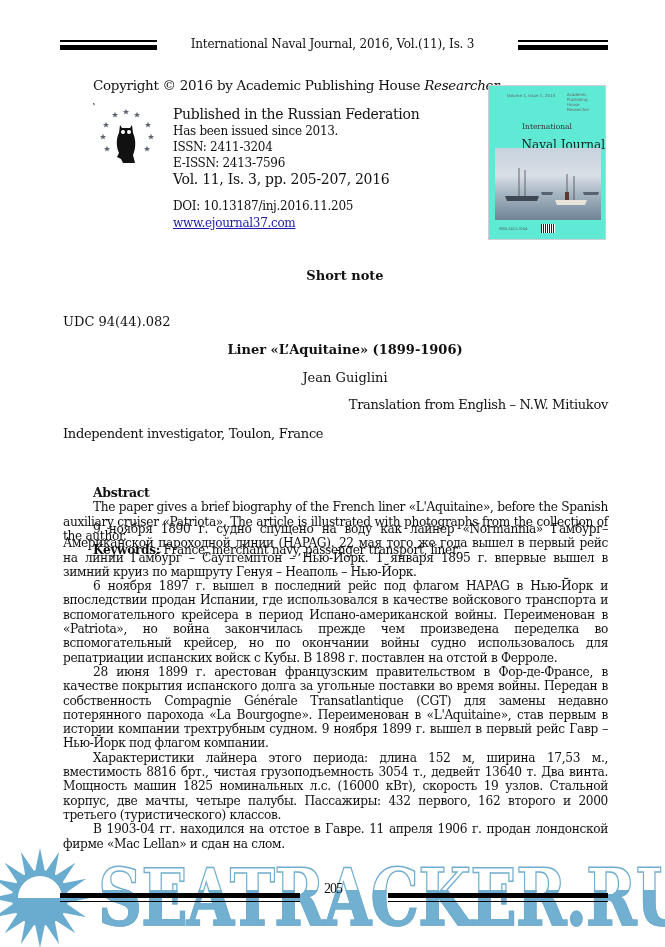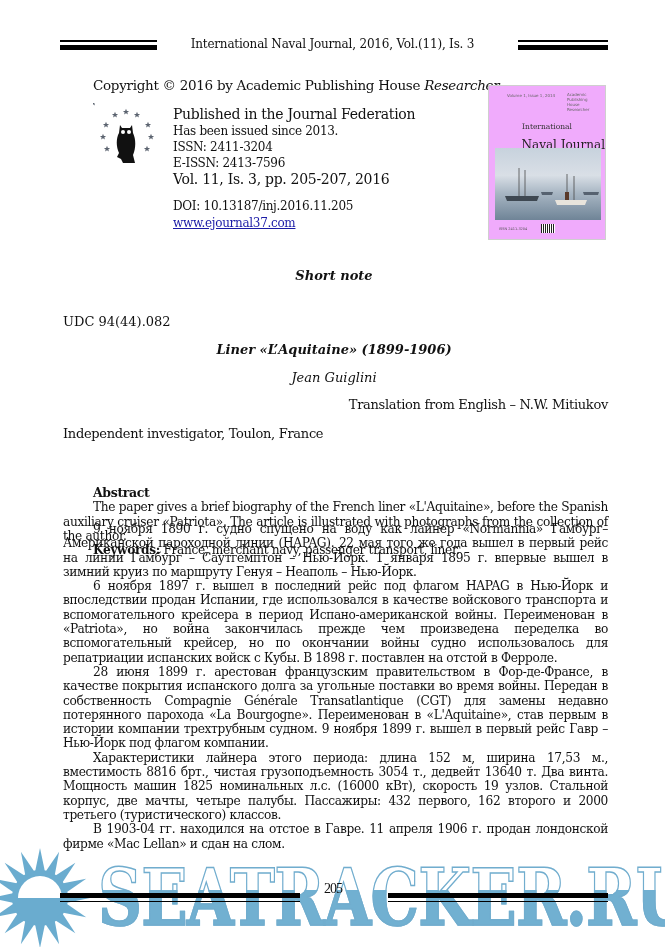--- a/index.html
+++ b/index.html
@@ -20,32 +20,32 @@
   .pubinfo {
     position: absolute; left: 173px; top: 106px; line-height: 16px; letter-spacing: -0.3px;
   }
   .pubinfo .big { font-size: 14px; line-height: 17px; }
   .pubinfo .sm { font-size: 12px; }
   .pubinfo .gap { height: 10px; }
   .pubinfo a { color: #1a1aa6; text-decoration: underline; font-size: 12px; margin-top: 21px; }
   .logo { position: absolute; left: 93px; top: 103px; width: 66px; height: 66px; }
   .cover {
     position: absolute; left: 488px; top: 85px; width: 118px; height: 155px;
-    background: #f0abfc; border: 1px solid #cfcfcf; box-sizing: border-box; overflow: hidden;
+    background: #5eead4; border: 1px solid #cfcfcf; box-sizing: border-box; overflow: hidden;
   }
   .cover .vol { position: absolute; left: 18px; top: 7px; font-size: 4px; color: #666; font-family: "DejaVu Sans", sans-serif; }
   .cover .pub { position: absolute; left: 78px; top: 6px; font-size: 4px; color: #666; width: 34px; line-height: 5px; font-family: "DejaVu Sans", sans-serif; }
   .cover .t1 { position: absolute; left: 0; width: 100%; top: 36px; text-align: center; font-size: 7.5px; color: #333; }
   .cover .t2 { position: absolute; left: 0; width: 100%; top: 52px; text-align: right; font-size: 12px; color: #222; }
   .cover .paint { position: absolute; left: 6px; top: 62px; width: 106px; height: 72px;
     background: linear-gradient(#c7d2dd 0%, #d9dfe6 38%, #a9b7c4 62%, #6f8497 100%); }
   .cover .isbn { position: absolute; left: 10px; top: 141px; font-size: 3.5px; color: #555; font-family: "DejaVu Sans", sans-serif; }
   .cover .barcode { position: absolute; left: 52px; top: 138px; width: 14px; height: 9px;
     background: repeating-linear-gradient(90deg, #222 0 1px, #fff 1px 2px); }
-  .center-line { position: absolute; left: 60px; width: 548px; text-align: center; font-style: italic; }
+  .center-line { position: absolute; left: 71px; width: 548px; text-align: center; }
   .section-label { top: 268px; font-size: 13px; font-weight: bold; }
   .udc { position: absolute; left: 63px; top: 314px; font-size: 13px; }
   .title { top: 342px; font-size: 13px; font-weight: bold; }
   .author { top: 370px; font-size: 13px; }
   .translation { position: absolute; right: 57px; top: 397px; font-size: 13px; letter-spacing: -0.3px; }
   .affil { position: absolute; left: 63px; top: 426px; font-size: 13px; letter-spacing: -0.3px; }
   .body-text {
     position: absolute; left: 63px; width: 545px; font-size: 12.2px; line-height: 14.3px;
     text-align: justify; letter-spacing: -0.35px;
   }
@@ -93,21 +93,21 @@
     <use href="#st" x="54" y="46"></use>
   </g>
   <g fill="#111">
     <path d="M27,22 L29,25 L37,25 L39,22 L40,30 C43,36 43,45 40,52 L42,60 L30,60 L28,56 L24,54 L26,50 C23,44 23,35 26,30 Z"></path>
   </g>
   <circle cx="30" cy="29" r="2" fill="#fff"></circle>
   <circle cx="36" cy="29" r="2" fill="#fff"></circle>
 </svg>
 
 <div class="pubinfo">
-  <div class="big">Published in the Journal Federation</div>
+  <div class="big">Published in the Russian Federation</div>
   <div class="sm">Has been issued since 2013.</div>
   <div class="sm">ISSN: 2411-3204</div>
   <div class="sm">E-ISSN: 2413-7596</div>
   <div class="big">Vol. 11, Is. 3, pp. 205-207, 2016</div>
   <div class="gap"></div>
   <div class="sm">DOI: 10.13187/inj.2016.11.205</div>
   <div><a>www.ejournal37.com</a></div>
 </div>
 
 <div class="cover">

